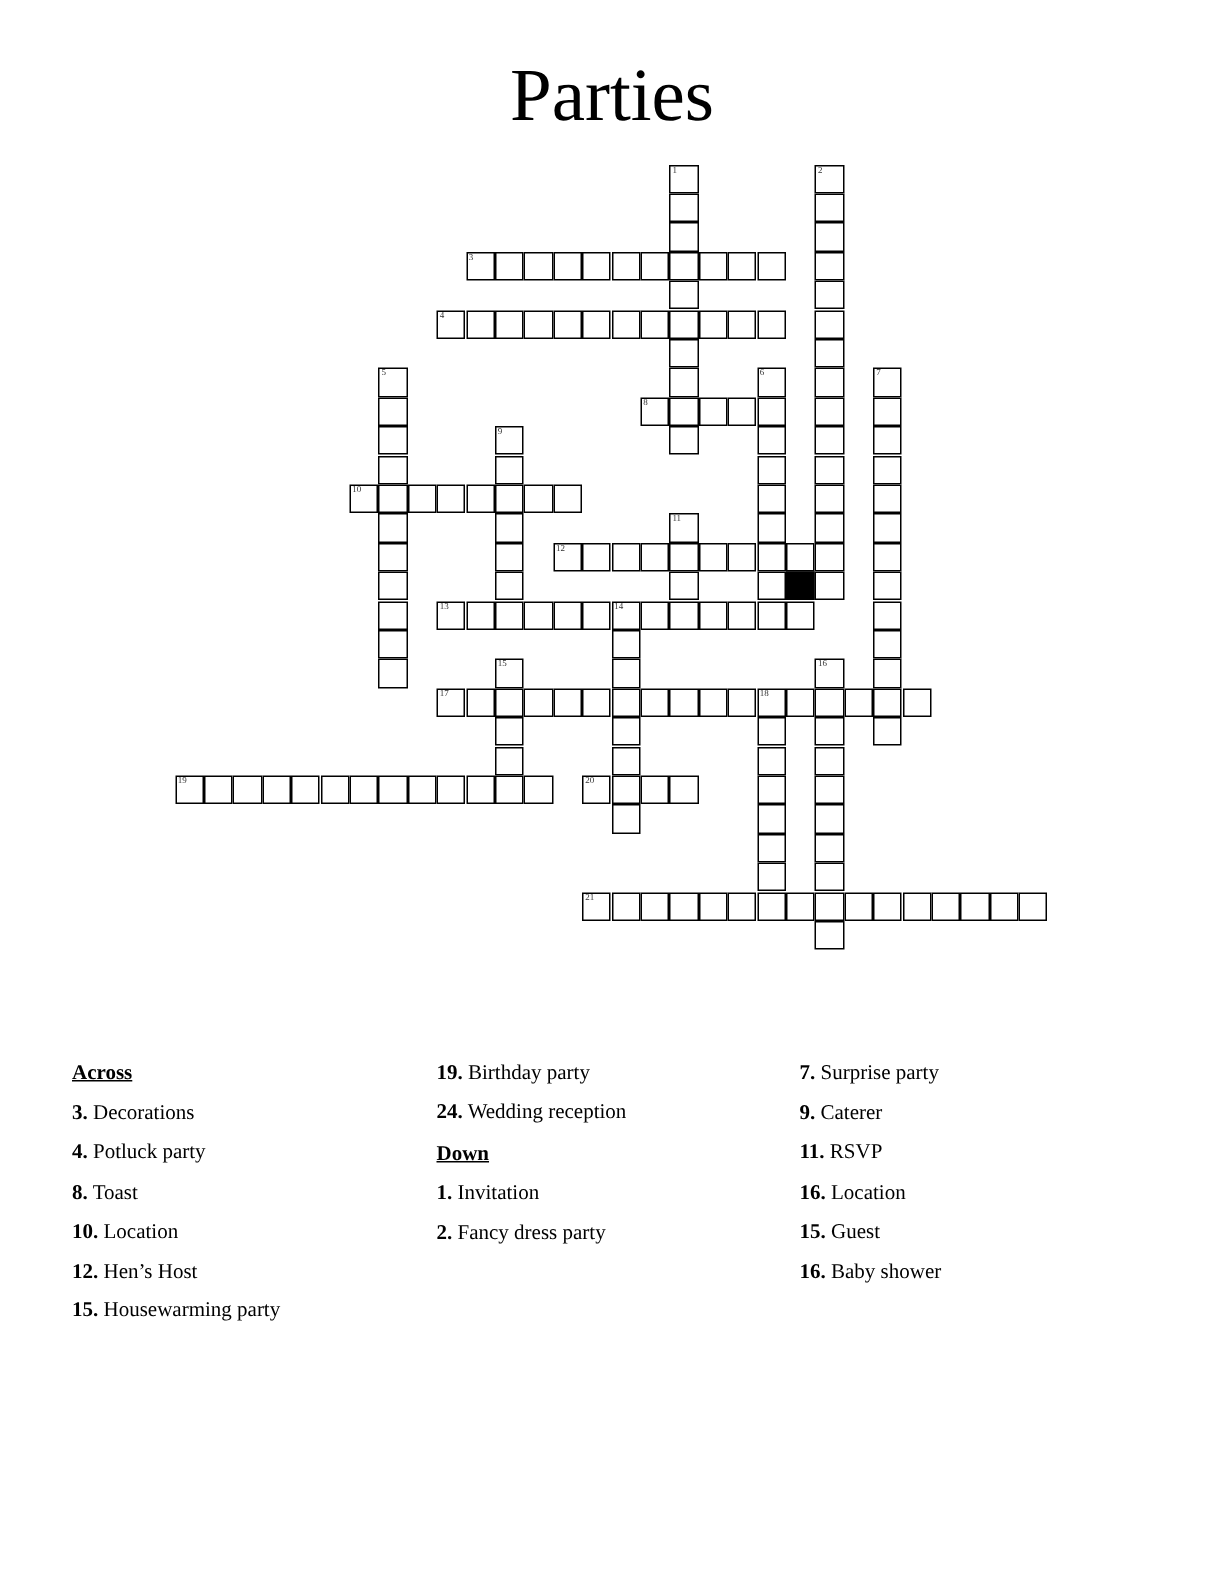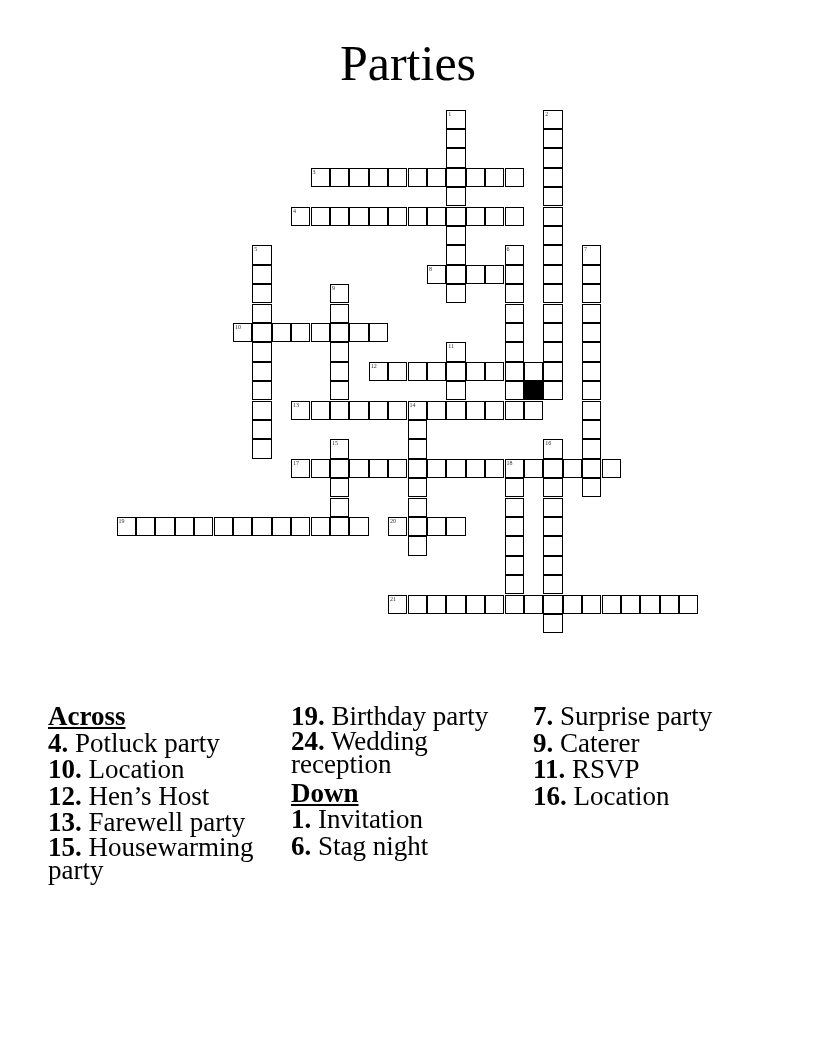--- a/index.html
+++ b/index.html
@@ -2,21 +2,21 @@
 <html><head>
 <meta charset="utf-8">
 <style>
   html, body { margin:0; padding:0; background:#fff; }
   body { width:816px; height:1056px; position:relative; overflow:hidden; font-family:"Liberation Serif", serif; color:#000; }
   .title { position:absolute; top:30px; left:0; width:816px; text-align:center; font-size:50px; line-height:66px; }
   .grid { position:absolute; left:0; top:0; width:816px; height:680px; }
   .cell { position:absolute; width:19.4px; height:19.4px; box-sizing:border-box; border:1px solid #000; background:#fff; margin-left:-0.5px; margin-top:-0.5px; }
   .cell.filled { background:#000; }
   .num { position:absolute; left:1px; top:0px; font-size:6px; line-height:7px; color:#333; font-family:"Liberation Serif", serif; }
-  .clues { position:absolute; top:703px; font-size:27px; line-height:26.5px; }
+  .clues { position:absolute; top:703px; font-size:14px; line-height:26.5px; }
   .col1 { left:48px; width:230px; }
   .col2 { left:291px; width:230px; }
   .col3 { left:533px; width:260px; }
   .clue { margin:0; }
   .clue b { font-weight:bold; }
   .hdr { font-weight:bold; text-decoration:underline; }
   .wrap { line-height:23px; margin-bottom:4px; }
 </style>
 </head>
 <body>
@@ -251,33 +251,36 @@
     <div class="cell" style="left: 602px; top: 595px;"></div>
     <div class="cell" style="left: 621.4px; top: 595px;"></div>
     <div class="cell" style="left: 640.8px; top: 595px;"></div>
     <div class="cell" style="left: 660.2px; top: 595px;"></div>
     <div class="cell" style="left: 679.6px; top: 595px;"></div>
     <div class="cell filled" style="left: 524.4px; top: 381.6px;"></div>
   </div>
 
 <div class="clues col1">
   <div class="clue hdr">Across</div>
+  <div class="clue"><b>3.</b> <span>Decorations</span></div>
   <div class="clue"><b>4.</b> <span>Potluck party</span></div>
+  <div class="clue"><b>8.</b> <span>Toast</span></div>
   <div class="clue"><b>10.</b> <span>Location</span></div>
   <div class="clue"><b>12.</b> <span>Hen’s Host</span></div>
-  <div class="clue"><b>13.</b> <span>Farewell party</span></div>
   <div class="clue wrap"><b>15.</b> <span>Housewarming party</span></div>
 </div>
 
 <div class="clues col2">
   <div class="clue"><b>19.</b> <span>Birthday party</span></div>
   <div class="clue wrap" style="width:150px"><b>24.</b> <span>Wedding reception</span></div>
   <div class="clue hdr">Down</div>
   <div class="clue"><b>1.</b> <span>Invitation</span></div>
-  <div class="clue"><b>6.</b> <span>Stag night</span></div>
+  <div class="clue"><b>2.</b> <span>Fancy dress party</span></div>
 </div>
 
 <div class="clues col3">
   <div class="clue"><b>7.</b> <span>Surprise party</span></div>
   <div class="clue"><b>9.</b> <span>Caterer</span></div>
   <div class="clue"><b>11.</b> <span>RSVP</span></div>
   <div class="clue"><b>16.</b> <span>Location</span></div>
+  <div class="clue"><b>15.</b> <span>Guest</span></div>
+  <div class="clue"><b>16.</b> <span>Baby shower</span></div>
 </div>
 
 </body></html>

